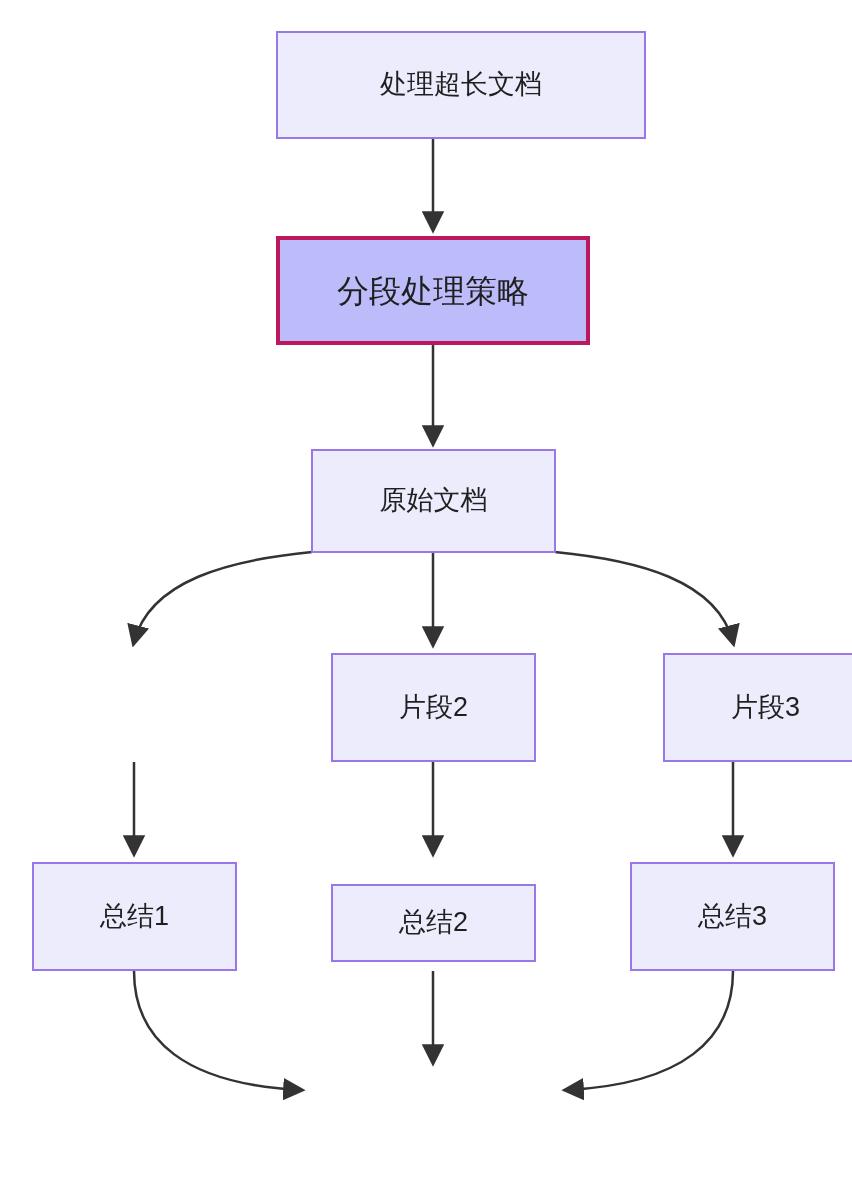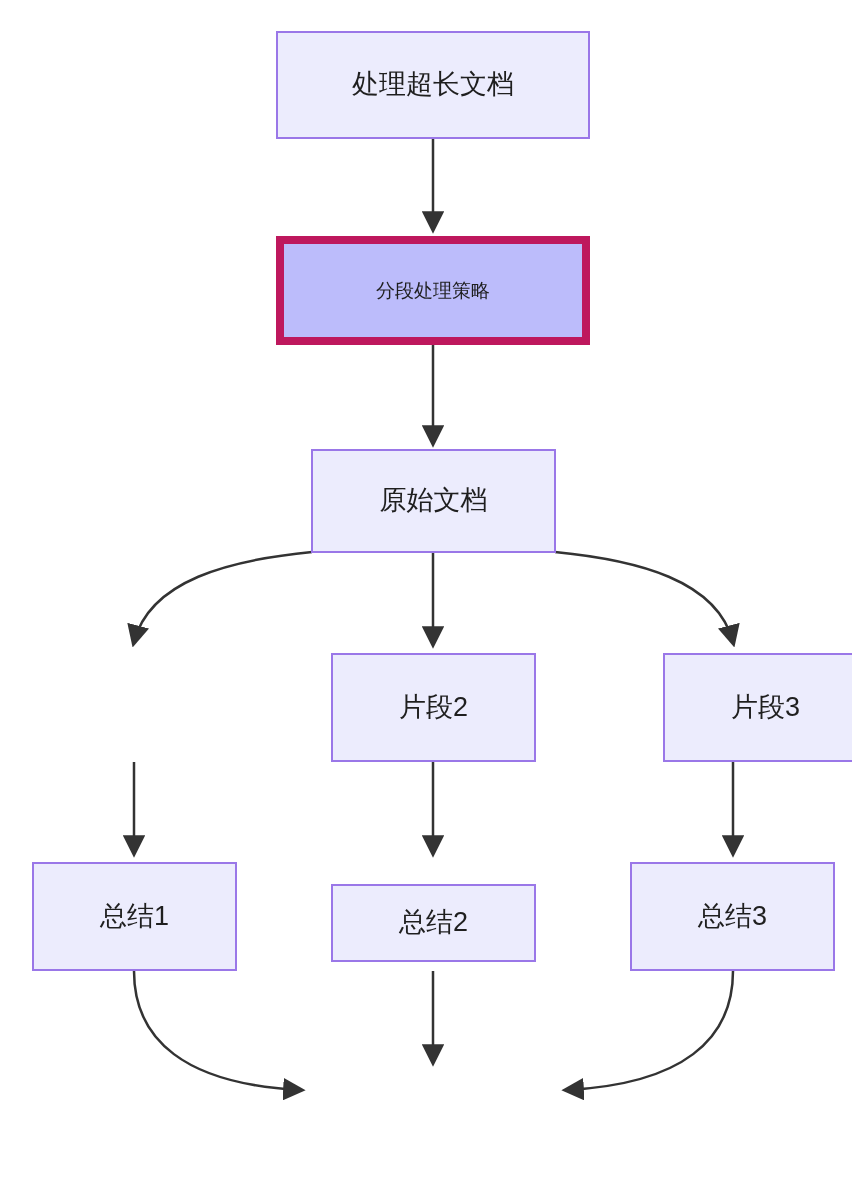--- a/index.html
+++ b/index.html
@@ -39,23 +39,23 @@
     line-height: 1.25;
   }
   .node-normal {
     background: #ececfd;
     border: 2px solid #9a77e8;
     color: #1f1f1f;
     font-size: 27px;
   }
   .node-highlight {
     background: #bcbcfb;
-    border: 8px solid #be185d;
+    border: 4px solid #be185d;
     color: #1f1f1f;
-    font-size: 19px;
+    font-size: 32px;
   }
   .node-final {
     background: #91f79a;
     border: 4px solid #333333;
     color: #1f1f1f;
     font-size: 27px;
   }
   .node-label {
     display: block;
     white-space: nowrap;
@@ -89,21 +89,21 @@
 
     <path d="M 733 762 L 733 852" stroke="#333333" stroke-width="2.5" fill="none" marker-end="url(#arrow)"></path>
 
     <path d="M 134 971 C 134 1040, 185 1084, 300 1090" stroke="#333333" stroke-width="2.5" fill="none" marker-end="url(#arrow)"></path>
 
     <path d="M 433 971 L 433 1061" stroke="#333333" stroke-width="2.5" fill="none" marker-end="url(#arrow)"></path>
 
     <path d="M 733 971 C 733 1040, 682 1084, 567 1090" stroke="#333333" stroke-width="2.5" fill="none" marker-end="url(#arrow)"></path>
   </svg>
 
-  <div class="node node-normal" style="left:276px; top:31px; width:314px; height:108px;">
+  <div class="node node-normal" style="left:276px; top:31px; width:370px; height:108px;">
     <span class="node-label">处理超长文档</span>
   </div>
 
   <div class="node node-highlight" style="left:276px; top:236px; width:314px; height:109px;">
     <span class="node-label">分段处理策略</span>
   </div>
 
   <div class="node node-normal" style="left:311px; top:449px; width:245px; height:104px;">
     <span class="node-label">原始文档</span>
   </div>

